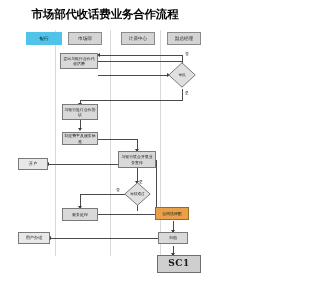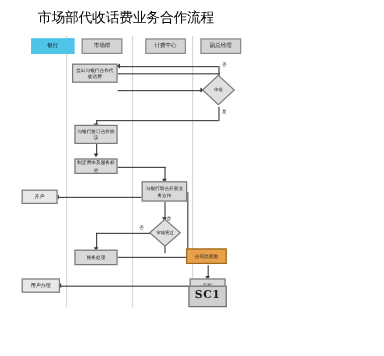--- a/index.html
+++ b/index.html
@@ -20,21 +20,21 @@
     background: #ffffff;
   }
   
   #title {
     position: absolute;
     left: 0;
     top: 8px;
     width: 210px;
     text-align: center;
     font-size: 11.5px;
-    font-weight: normal;
+    font-weight: bold;
     color: #000000;
     letter-spacing: -0.2px;
     line-height: 13px;
     white-space: nowrap;
   }
   
   .lane-divider {
     position: absolute;
     top: 30px;
     width: 1px;
@@ -234,21 +234,21 @@
   <div class="node plain small" style="left:18px; top:158px; width:30px; height:12px;">开户</div>
 
   <div class="node" style="left:62px; top:208px; width:36px; height:13px;">账务处理</div>
 
   <div class="node highlight" style="left:155px; top:207px; width:34px; height:13px;">合同流程图</div>
 
   <div class="node" style="left:158px; top:232px; width:30px; height:12px;">归档</div>
 
   <div class="node plain small" style="left:18px; top:232px; width:32px; height:12px;">用户办理</div>
 
-  <div class="node sc" style="left:157px; top:238px; width:32px; height:18px;">SC1</div>
+  <div class="node sc" style="left:157px; top:255px; width:44px; height:18px;">SC1</div>
 
   <div class="diamond-wrap" style="left:168px; top:62px; width:28px; height:26px;">
     <svg class="dshape" viewBox="0 0 28 26" preserveAspectRatio="none">
       <polygon points="14,0.8 27.2,13 14,25.2 0.8,13" fill="#e0e0e0" stroke="#7a7a7a" stroke-width="1"></polygon>
     </svg>
     <div class="dlabel">审批</div>
   </div>
 
   <div class="diamond-wrap" style="left:124px; top:182px; width:27px; height:24px;">
     <svg class="dshape" viewBox="0 0 27 24" preserveAspectRatio="none">

